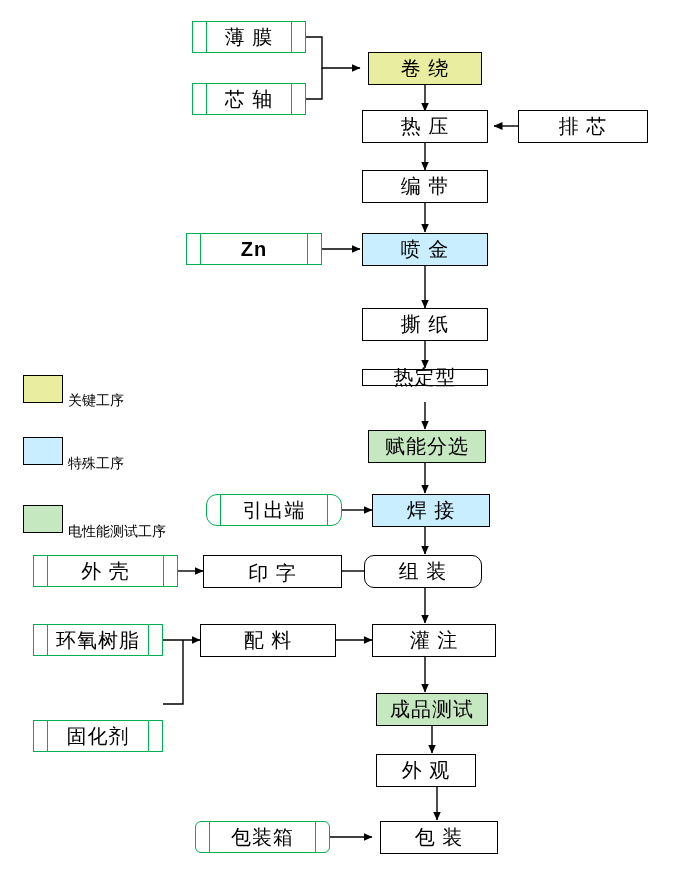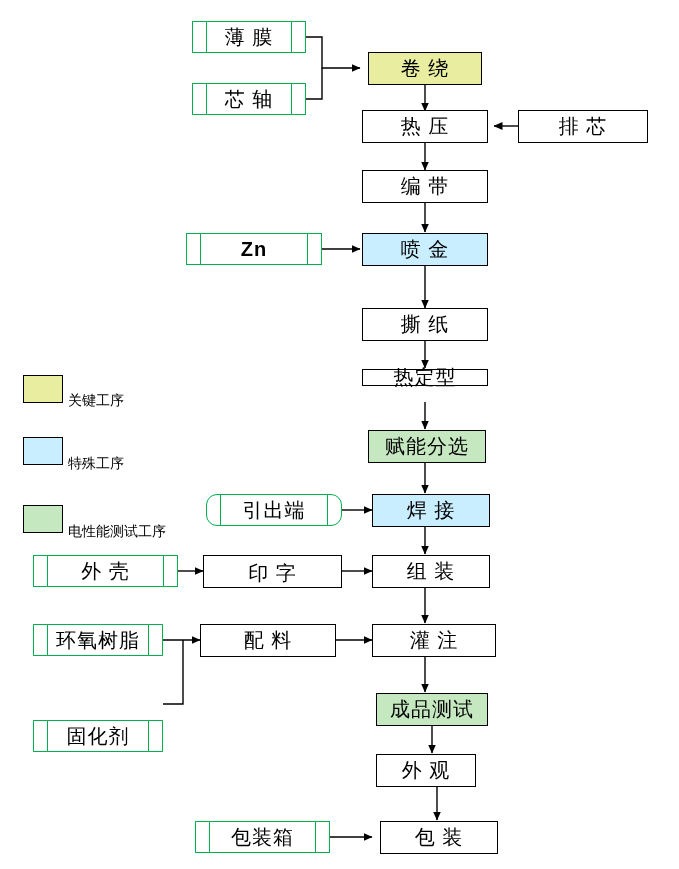--- a/index.html
+++ b/index.html
@@ -146,21 +146,21 @@
     <span class="bar-r"></span>
     <span>环氧树脂</span>
   </div>
 
   <div class="box mat" style="left:33px;top:688px;width:130px;height:32px;margin-top:32px;">
     <span class="bar-l"></span>
     <span class="bar-r"></span>
     <span>固化剂</span>
   </div>
 
-  <div class="box mat" style="left:195px;top:821px;width:135px;height:32px;">
+  <div class="box mat" style="left:195px;top:821px;width:135px;height:32px;border-radius:6px;">
     <span class="bar-l"></span>
     <span class="bar-r"></span>
     <span>包装箱</span>
   </div>
 
   <div class="box key" style="left:368px;top:52px;width:114px;height:33px;">
     <span>卷    绕</span>
   </div>
 
   <div class="box" style="left:362px;top:110px;width:126px;height:33px;">
@@ -192,21 +192,21 @@
   </div>
 
   <div class="box special" style="left:372px;top:494px;width:118px;height:33px;">
     <span>焊    接</span>
   </div>
 
   <div class="box" style="left:203px;top:555px;width:139px;height:33px;align-items:flex-end;">
     <span>印    字</span>
   </div>
 
-  <div class="box" style="left:372px;top:555px;width:118px;height:33px;">
+  <div class="box" style="left:364px;top:555px;width:118px;height:33px;border-radius:10px;">
     <span>组    装</span>
   </div>
 
   <div class="box" style="left:200px;top:624px;width:136px;height:33px;">
     <span>配    料</span>
   </div>
 
   <div class="box" style="left:372px;top:624px;width:124px;height:33px;">
     <span>灌    注</span>
   </div>

